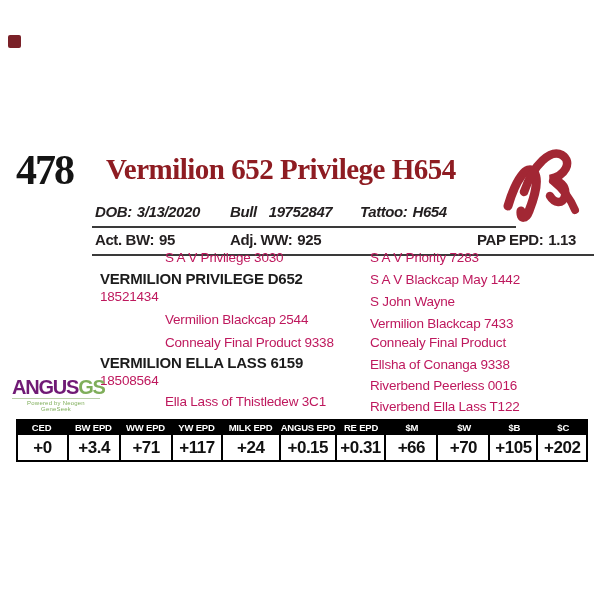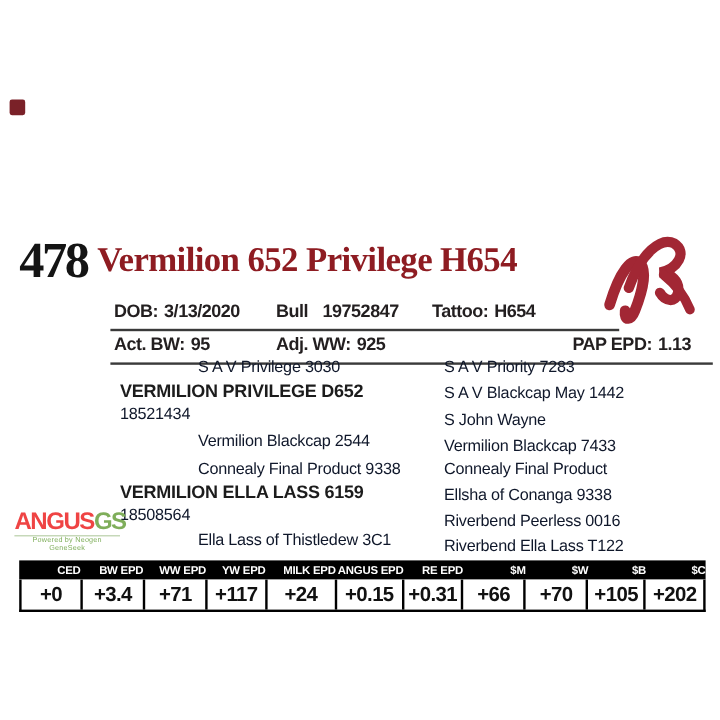--- a/index.html
+++ b/index.html
@@ -1,51 +1,51 @@
 <!DOCTYPE html>
 <html><head>
 <meta charset="utf-8">
 <style>
   html,body { margin:0; padding:0; background:#ffffff; }
   .page {
     position:relative; width:600px; height:522px; background:#ffffff;
-    font-family:"Liberation Sans", sans-serif; color:#231f20; overflow:hidden;margin-top:48px;
+    font-family:"Liberation Sans", sans-serif; color:#231f20; overflow:hidden;
   }
 
   
   .corner-mark { position:absolute; left:8px; top:35px; width:13px; height:13px;
     background:#7a2128; border-radius:2px; }
 
   
   .lot-number { position:absolute; left:16px; top:146px;
     font-family:"Liberation Serif", serif; font-weight:bold; font-size:42px;
     color:#141414; letter-spacing:-2px; }
-  .title { position:absolute; left:81px; top:153px;
+  .title { position:absolute; left:106px; top:153px;
     font-family:"Liberation Serif", serif; font-weight:bold; font-size:29px;
     color:#8e1c22; letter-spacing:-0.5px; white-space:nowrap; }
 
   
   .vr-logo { position:absolute; left:499px; top:146px; width:94px; height:90px; }
 
   
   .info-field { position:absolute; font-size:15px; font-weight:bold;
     letter-spacing:-0.4px; white-space:nowrap; }
   .info-field .lbl { margin-right:5px; }
-  .r1 { top:203px; }
+  .r1 { top:203px;font-style:italic; }
   .r2 { top:231px; }
   .f-dob { left:95px; } .f-bull { left:230px; } .f-tattoo { left:360px; }
   .f-bw { left:95px; } .f-ww { left:230px; } .f-yw { left:360px; } .f-pap { left:477px; }
   .f-bull .lbl { margin-right:12px; }
 
   .rule { position:absolute; height:2px; background:#3a3a3a; }
   .rule1 { left:92px; top:226px; width:424px; }
   .rule2 { left:92px; top:254px; width:502px; }
 
   
-  .ped { position:absolute; font-size:13.5px; color:#0f172a; white-space:nowrap;
+  .ped { position:absolute; font-size:13.5px; color:#be185d; white-space:nowrap;
     letter-spacing:-0.2px; }
   .ped.main { font-size:15px; font-weight:bold; color:#1c1c1c; }
   .pl0 { left:165px; top:250px; }
   .pl1 { left:100px; top:270px; }
   .pl2 { left:100px; top:289px; }
   .pl3 { left:165px; top:312px; }
   .pl4 { left:165px; top:335px; }
   .pl5 { left:100px; top:354px; }
   .pl6 { left:100px; top:373px; }
   .pl7 { left:165px; top:394px; }
@@ -54,30 +54,30 @@
   .pr2 { left:370px; top:294px; }
   .pr3 { left:370px; top:316px; }
   .pr4 { left:370px; top:335px; }
   .pr5 { left:370px; top:357px; }
   .pr6 { left:370px; top:378px; }
   .pr7 { left:370px; top:399px; }
 
   
   .angus-logo { position:absolute; left:12px; top:377px; width:100px; text-align:left; }
   .angus-line { font-size:20px; font-weight:900; letter-spacing:-1.2px; line-height:20px; }
-  .angus-main { color:#ef4444; }
+  .angus-main { color:#701a75; }
   .angus-sub { color:#7fae5a; font-weight:700; }
   .angus-tagline { font-size:6px; color:#7fae5a; letter-spacing:0.2px; margin-top:1px;
     border-top:1px solid #b9cfa8; padding-top:1px; width:88px; text-align:center; }
 
   
   .epd { position:absolute; left:16px; top:419px; width:572px; }
   .epd-head { display:flex; background:#000000; color:#ffffff; height:16px;
     align-items:center; }
-  .epd-head .cell { font-size:9.5px; font-weight:bold; text-align:right;
+  .epd-head .cell { font-size:9.5px; font-weight:bold; text-align:center;
     letter-spacing:-0.2px; }
   .epd-vals { display:flex; height:27px; border:2px solid #000000; border-top:none;
     box-sizing:border-box; background:#ffffff; }
   .epd-vals .cell { display:flex; align-items:center; justify-content:center;
     font-size:17px; font-weight:bold; color:#111111; border-right:2px solid #000000;
     letter-spacing:-0.5px; }
   .epd-vals .cell:last-child { border-right:none; }
   .cell { flex:1 1 0; min-width:0; }
   .cell.c0 { flex:0.98; } .cell.c1 { flex:1.0; } .cell.c2 { flex:1.0; }
   .cell.c3 { flex:0.95; } .cell.c4 { flex:1.12; } .cell.c5 { flex:1.08; }

